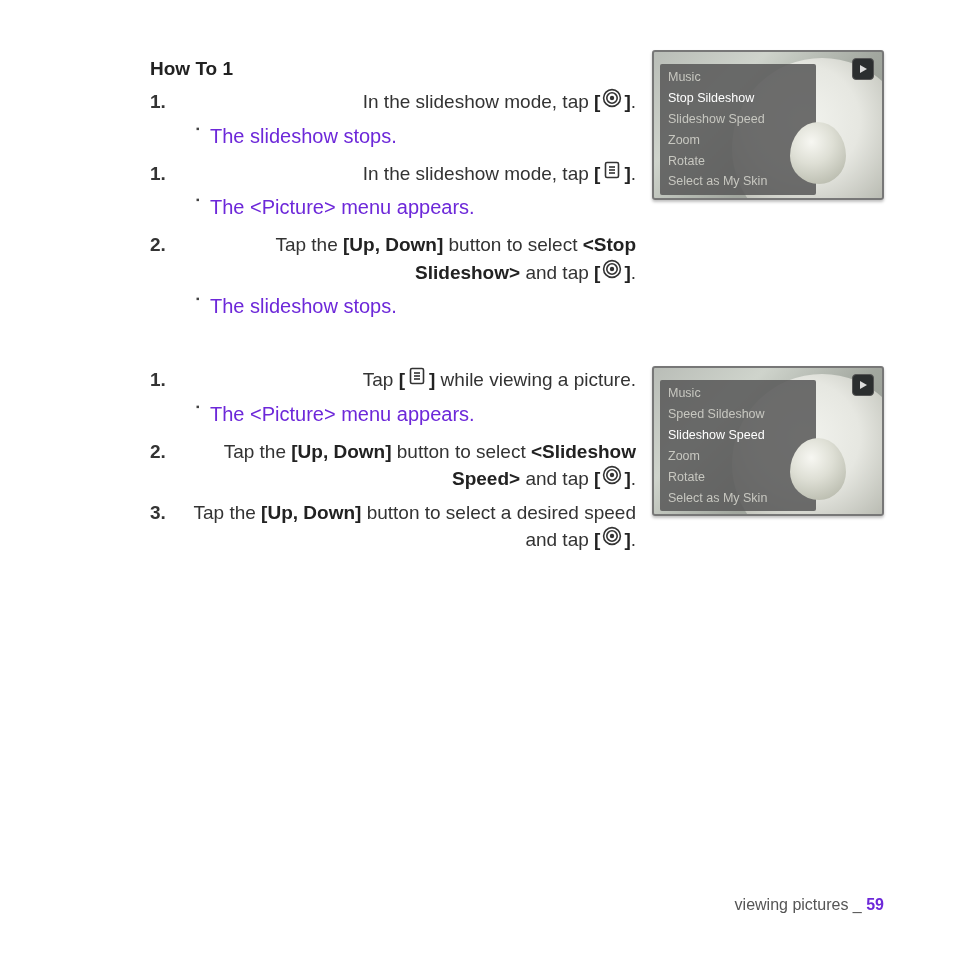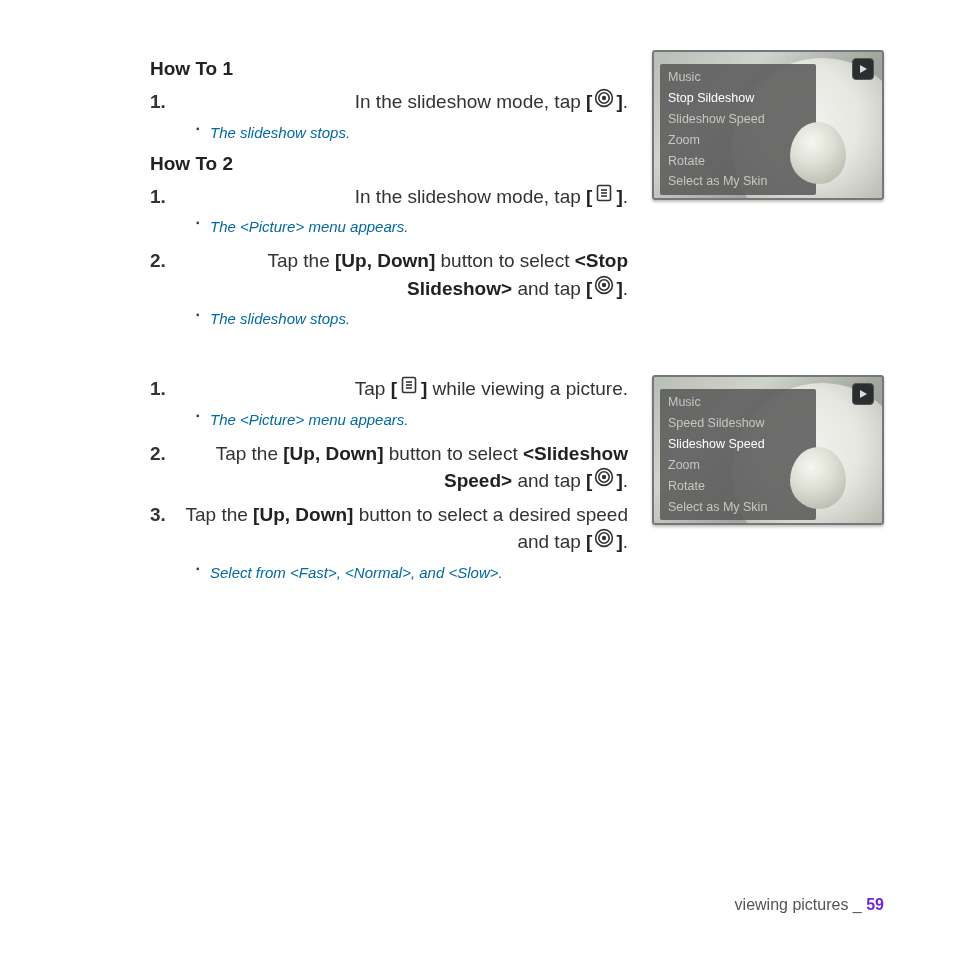--- a/index.html
+++ b/index.html
@@ -1,29 +1,29 @@
 <!DOCTYPE html>
 <html><head>
 <meta charset="utf-8">
 <style>
   * { box-sizing: border-box; margin: 0; padding: 0; }
   html, body { width: 954px; height: 954px; font-family: Arial, Helvetica, sans-serif; color: #333; }
   .page { padding: 50px 70px 30px 70px; position: relative; height: 100%; }
   .page-heading { font-size: 28px; font-weight: bold; color: #222; border-bottom: 2px solid #222; padding-bottom: 2px; margin-bottom: 18px; }
   .content { padding-left: 80px; }
   .section-heading { font-size: 24px; font-weight: bold; color: #222; border-bottom: 1px solid #666; padding-bottom: 3px; margin-bottom: 14px; }
-  .two-col { display: flex; gap: 24px; margin-bottom: 36px; }
+  .two-col { display: flex; gap: 16px; margin-bottom: 36px; }
   .col-text { flex: 1; }
   .howto-label { font-size: 19px; font-weight: bold; color: #222; margin: 8px 0 8px 0; }
   ol.steps { list-style: none; padding-left: 0; }
   ol.steps > li { display: flex; align-items: flex-start; font-size: 19px; line-height: 1.45; margin-bottom: 6px; }
   .step-num { font-weight: bold; width: 26px; flex: 0 0 26px; }
   .step-body { flex: 1; text-align: right; }
   ul.sub { list-style: none; padding-left: 20px; margin: 4px 0 10px 26px; }
-  ul.sub > li { font-size: 15px; color: #0369a1; line-height: 1.4; position: relative; padding-left: 14px; font-style: italic; }
+  ul.sub > li { font-size: 20px; color: #6d28d9; line-height: 1.4; position: relative; padding-left: 14px; }
   ul.sub > li::before { content: "▪"; position: absolute; left: 0; top: 0; font-size: 10px; color: #444; }
   b { font-weight: bold; color: #222; }
   .glyph { display: inline-flex; width: 20px; height: 20px; align-items: center; justify-content: center; margin: 0 2px; }
   
   .thumb { width: 232px; flex: 0 0 232px; }
   .device { width: 232px; height: 150px; border: 2px solid #777; border-radius: 3px; box-shadow: 0 2px 3px rgba(0,0,0,.25); background: linear-gradient(135deg,#b9bdb7 0%, #cfd4cc 30%, #a2a79f 60%, #8f948c 100%); position: relative; overflow: hidden; }
   .device::before {  content: ""; position: absolute; right: -30px; bottom: -40px; width: 180px; height: 180px; background: radial-gradient(circle at 40% 35%, #f2f3ee 0%, #e6e7e1 35%, #b8bab1 70%, #8a8d84 100%); border-radius: 50%; }
   .device::after { content:""; position: absolute; right: 36px; bottom: 14px; width: 56px; height: 62px; border-radius: 50% 50% 48% 52% / 55% 55% 45% 45%; background: radial-gradient(circle at 38% 32%, #f7f7f2 0%, #dedfd5 40%, #bdbfb2 80%); }
   .play-icon { position: absolute; top: 6px; right: 8px; width: 22px; height: 22px; border-radius: 4px; background: #2b2e2f; border:1px solid #555; display:flex;align-items:center;justify-content:center; }
   .play-icon svg { width:12px; height:12px; }
@@ -50,21 +50,20 @@
                     <circle cx="10" cy="10" r="8.4" fill="none" stroke="#333" stroke-width="1.6"></circle>
                     <circle cx="10" cy="10" r="5.2" fill="none" stroke="#333" stroke-width="1.6"></circle>
                     <circle cx="10" cy="10" r="2.2" fill="#333"></circle>
                   </svg>
                 </span><b>]</b>.</span>
             </li>
             <ul class="sub">
               <li>The slideshow stops.</li>
             </ul>
           </ol>
-          <div class="howto-label">How To 2</div>
           <ol class="steps">
             <li>
               <span class="step-num">1.</span>
               <span class="step-body">In the slideshow mode, tap <b>[</b><span class="glyph">
                   <svg viewBox="0 0 20 20">
                     <rect x="3.5" y="2.5" width="13" height="15" rx="1.5" fill="none" stroke="#333" stroke-width="1.6"></rect>
                     <line x1="7" y1="7" x2="13" y2="7" stroke="#333" stroke-width="1.6"></line>
                     <line x1="7" y1="10" x2="13" y2="10" stroke="#333" stroke-width="1.6"></line>
                     <line x1="7" y1="13" x2="13" y2="13" stroke="#333" stroke-width="1.6"></line>
                   </svg>
@@ -136,23 +135,20 @@
             <li>
               <span class="step-num">3.</span>
               <span class="step-body">Tap the <b>[Up, Down]</b> button to select a desired speed and tap <b>[</b><span class="glyph">
                   <svg viewBox="0 0 20 20">
                     <circle cx="10" cy="10" r="8.4" fill="none" stroke="#333" stroke-width="1.6"></circle>
                     <circle cx="10" cy="10" r="5.2" fill="none" stroke="#333" stroke-width="1.6"></circle>
                     <circle cx="10" cy="10" r="2.2" fill="#333"></circle>
                   </svg>
                 </span><b>]</b>.</span>
             </li>
-            <ul class="sub">
-              <li>Select from &lt;Fast&gt;, &lt;Normal&gt;, and &lt;Slow&gt;.</li>
-            </ul>
           </ol>
         </div>
         <div class="thumb">
           <div class="device">
             <div class="play-icon">
               <svg viewBox="0 0 12 12">
                 <polygon points="3,2 10,6 3,10" fill="#ddd"></polygon>
               </svg>
             </div>
             <div class="menu">

